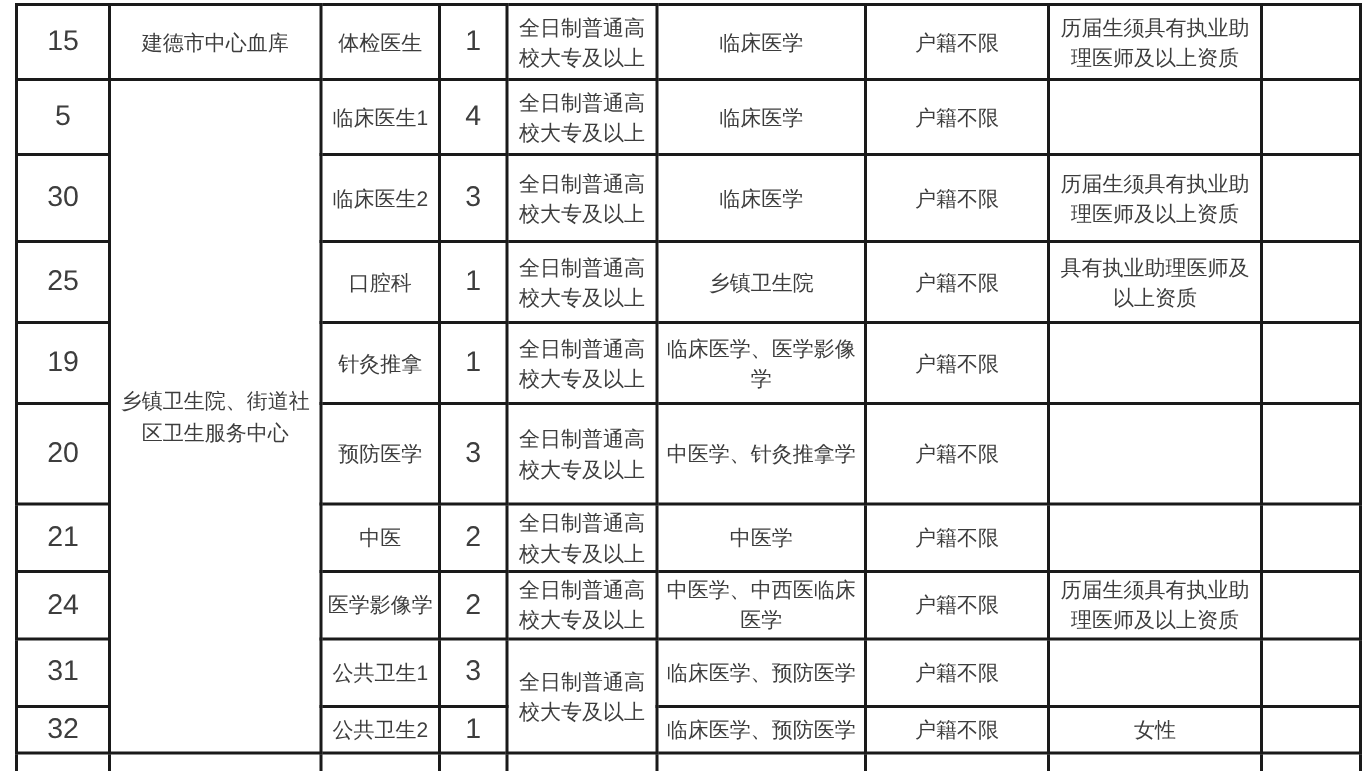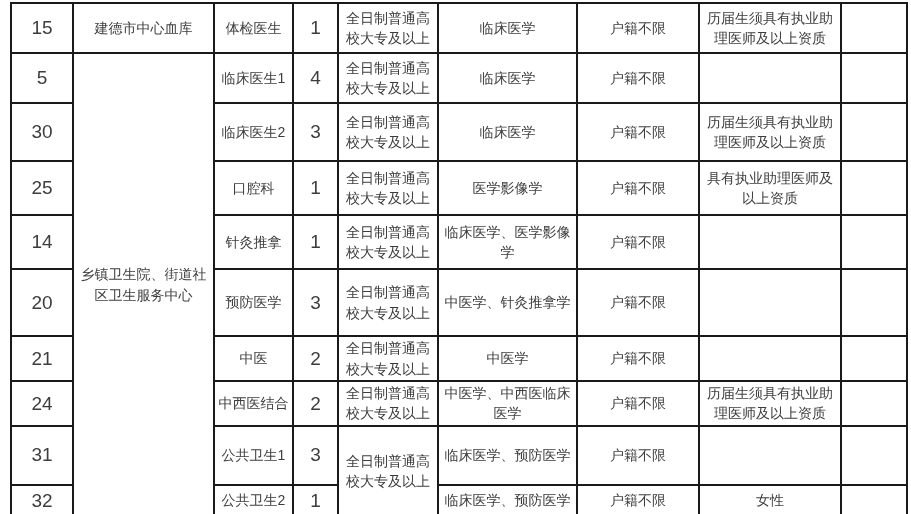--- a/index.html
+++ b/index.html
@@ -89,28 +89,28 @@
         <td>户籍不限</td>
         <td>历届生须具有执业助理医师及以上资质</td>
         <td></td>
       </tr>
 
       <tr style="height:54px">
         <td class="seq">25</td>
         <td>口腔科</td>
         <td class="cnt">1</td>
         <td>全日制普通高校大专及以上</td>
-        <td>医学影像学</td>
+        <td>乡镇卫生院</td>
         <td>户籍不限</td>
         <td>具有执业助理医师及以上资质</td>
         <td></td>
       </tr>
 
       <tr style="height:54px">
-        <td class="seq">14</td>
+        <td class="seq">19</td>
         <td>针灸推拿</td>
         <td class="cnt">1</td>
         <td>全日制普通高校大专及以上</td>
         <td>临床医学、医学影像学</td>
         <td>户籍不限</td>
         <td></td>
         <td></td>
       </tr>
 
       <tr style="height:67px">
@@ -130,30 +130,30 @@
         <td class="cnt">2</td>
         <td>全日制普通高校大专及以上</td>
         <td>中医学</td>
         <td>户籍不限</td>
         <td></td>
         <td></td>
       </tr>
 
       <tr style="height:44px">
         <td class="seq">24</td>
-        <td>中西医结合</td>
+        <td>医学影像学</td>
         <td class="cnt">2</td>
         <td>全日制普通高校大专及以上</td>
         <td>中医学、中西医临床医学</td>
         <td>户籍不限</td>
         <td>历届生须具有执业助理医师及以上资质</td>
         <td></td>
       </tr>
 
-      <tr style="height:59px">
+      <tr style="height:45px">
         <td class="seq">31</td>
         <td>公共卫生1</td>
         <td class="cnt">3</td>
         <td rowspan="2">全日制普通高校大专及以上</td>
         <td>临床医学、预防医学</td>
         <td>户籍不限</td>
         <td></td>
         <td></td>
       </tr>
 

